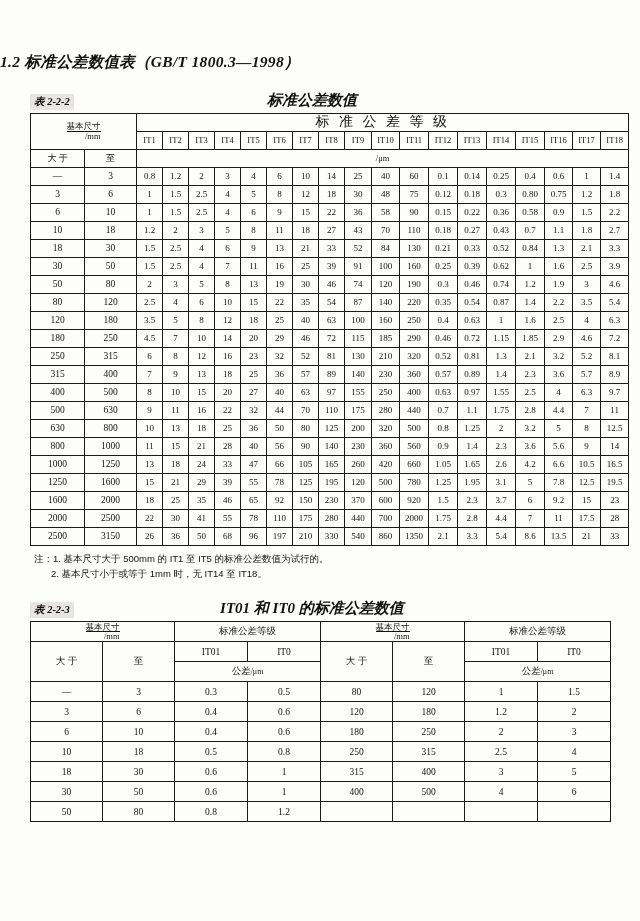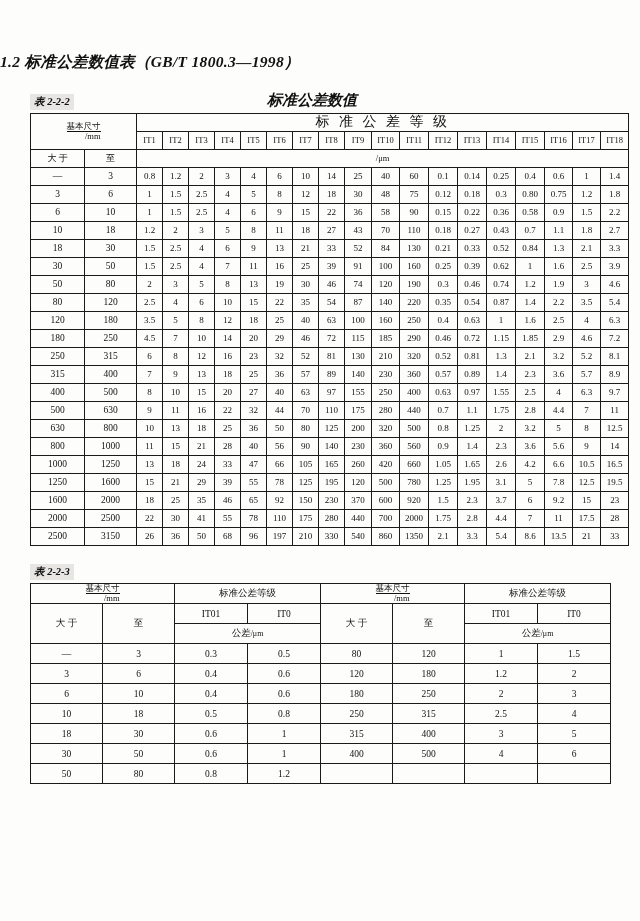--- a/index.html
+++ b/index.html
@@ -633,24 +633,29 @@
         <td>3.3</td>
         <td>5.4</td>
         <td>8.6</td>
         <td>13.5</td>
         <td>21</td>
         <td>33</td>
       </tr>
     </tbody>
   </table>
 
+  <div class="notes">
+    <div>注：1. 基本尺寸大于 500mm 的 IT1 至 IT5 的标准公差数值为试行的。</div>
+    <div class="n2">2. 基本尺寸小于或等于 1mm 时，无 IT14 至 IT18。</div>
+  </div>
 
   <div class="t2wrap">
     <div class="tbl-caption">
       <span class="tag">表 2-2-3</span>
+      <span class="ttl">IT01 和 IT0 的标准公差数值</span>
     </div>
 
     <table class="t2">
       <colgroup>
         <col style="width:72px">
           <col style="width:72px">
         <col style="width:73px">
           <col style="width:73px">
         <col style="width:72px">
           <col style="width:72px">

